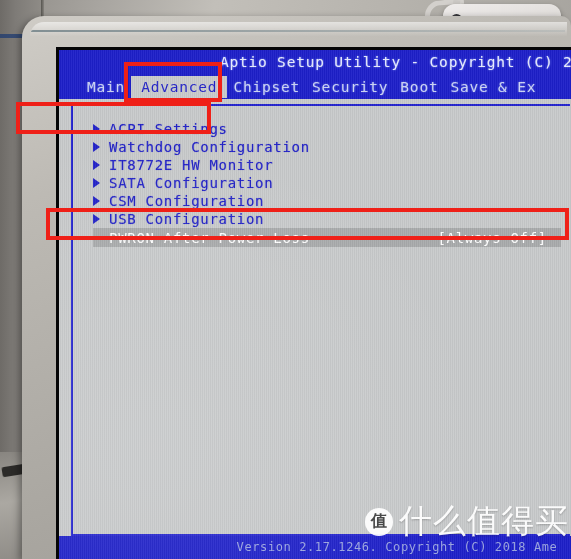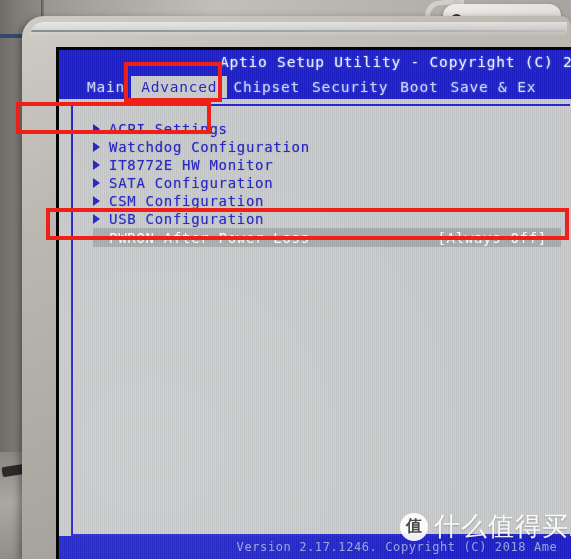--- a/index.html
+++ b/index.html
@@ -275,21 +275,21 @@
     color: #3f3f3f;
     display: flex;
     align-items: center;
     justify-content: center;
     font-family: "DejaVu Sans", sans-serif;
     font-size: 16px;
     font-weight: bold;
   }
   #wm-text {
     font-family: "DejaVu Sans", sans-serif;
-    font-size: 26px;
+    font-size: 33px;
     color: #ffffff;
     letter-spacing: 1px;
     text-shadow: 0 1px 2px rgba(0,0,0,0.25);
   }
 
   
   #scanlines {
     position: absolute;
     inset: 0;
     background: repeating-linear-gradient(90deg,

